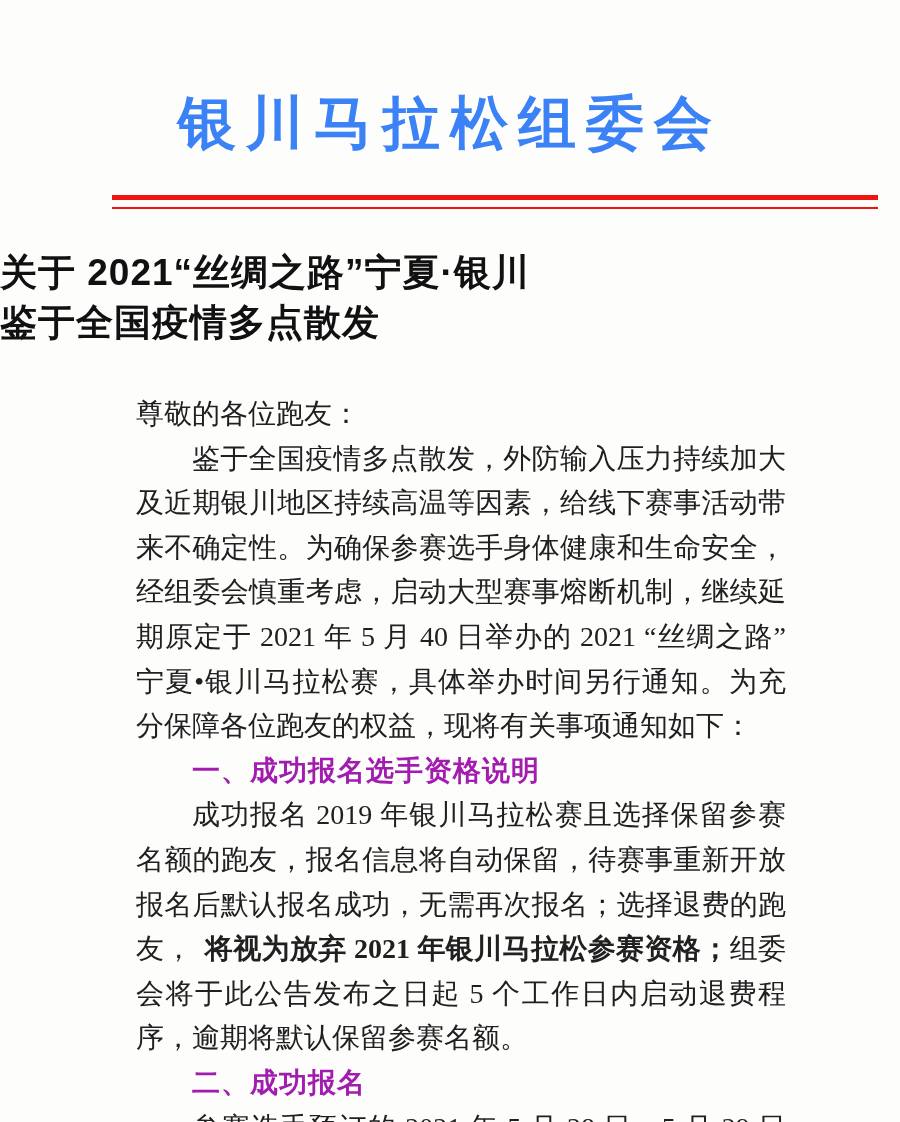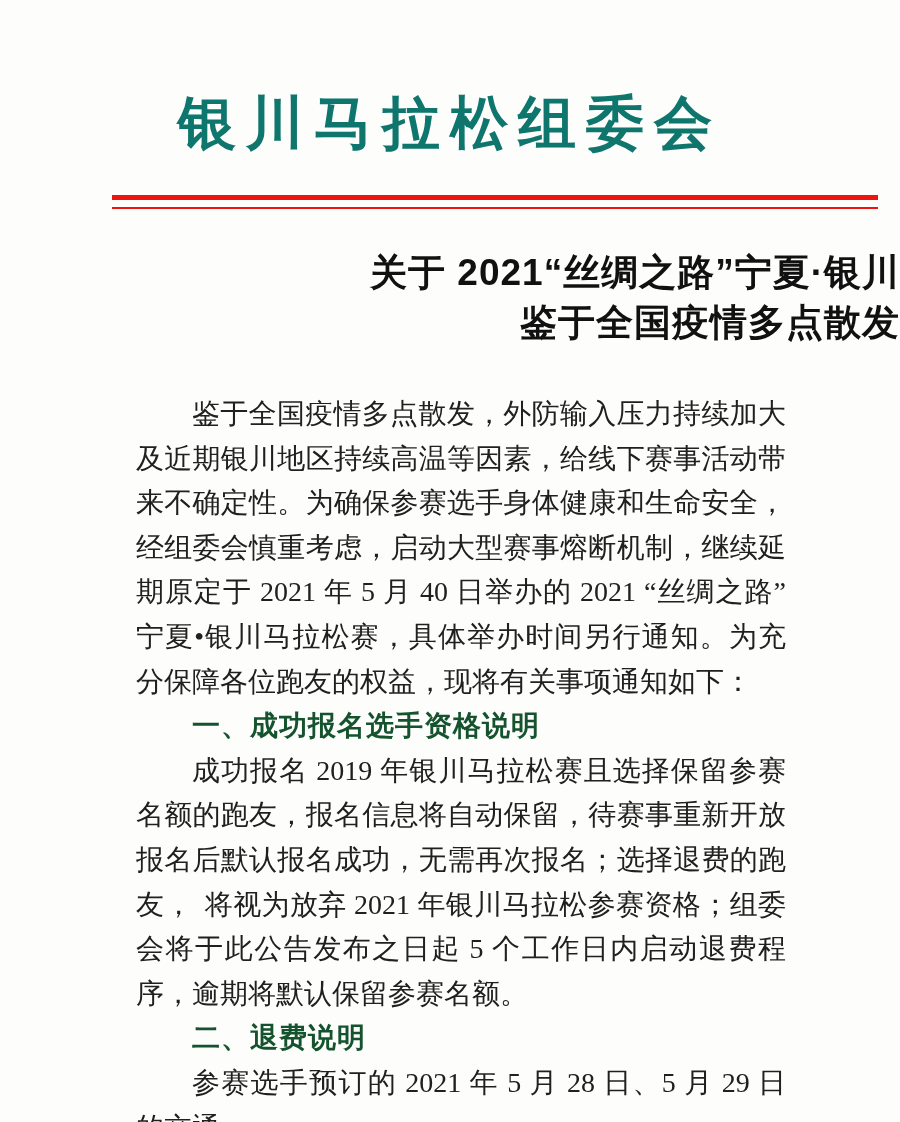--- a/index.html
+++ b/index.html
@@ -23,21 +23,21 @@
     position: absolute;
     top: 88px;
     left: 0;
     width: 100%;
     text-align: center;
     font-family: "Liberation Serif", "DejaVu Serif", serif;
     font-weight: 700;
     font-size: 58px;
     line-height: 72px;
     letter-spacing: 10px;
-    color: #0f766e;
+    color: #3b82f6;
     white-space: nowrap;
   }
 
   .rule-thick {
     position: absolute;
     top: 195px;
     left: 112px;
     width: 766px;
     height: 5px;
     background: #ee1511;
@@ -50,21 +50,21 @@
     height: 2px;
     background: #ee1511;
   }
 
   
   .notice-title {
     position: absolute;
     top: 248px;
     left: 0;
     width: 100%;
-    text-align: right;
+    text-align: left;
     font-family: "Liberation Sans", "DejaVu Sans", sans-serif;
     font-weight: 700;
     font-size: 37px;
     line-height: 50px;
     color: #111111;
     letter-spacing: 1px;
   }
 
   
   .body-text {
@@ -80,51 +80,52 @@
   .body-text p {
     margin: 0;
   }
   .indent {
     text-indent: 2em;
   }
   .section-heading {
     font-family: "Liberation Sans", "DejaVu Sans", sans-serif;
     font-weight: 700;
     text-indent: 2em;
-    color: #14532d;
+    color: #a21caf;
     letter-spacing: 1px;
   }
   .bold-inline {
-    font-weight: 400;
+    font-weight: 700;
     margin-left: 12px;
   }
 </style>
 </head>
 <body>
 
 <div class="page">
 
   <div class="letterhead">银川马拉松组委会</div>
 
   <div class="rule-thick"></div>
   <div class="rule-thin"></div>
 
   <div class="notice-title">
     <div>关于 2021“丝绸之路”宁夏·银川</div>
     <div>鉴于全国疫情多点散发</div>
   </div>
 
   <div class="body-text">
 
+    <p>尊敬的各位跑友：</p>
 
     <p class="indent">鉴于全国疫情多点散发，外防输入压力持续加大及近期银川地区持续高温等因素，给线下赛事活动带来不确定性。为确保参赛选手身体健康和生命安全，经组委会慎重考虑，启动大型赛事熔断机制，继续延期原定于 2021 年 5 月 40 日举办的 2021 “丝绸之路” 宁夏•银川马拉松赛，具体举办时间另行通知。为充分保障各位跑友的权益，现将有关事项通知如下：</p>
 
     <p class="section-heading">一、成功报名选手资格说明</p>
 
     <p class="indent"><span>成功报名 2019 年银川马拉松赛且选择保留参赛名额的跑友，报名信息将自动保留，待赛事重新开放报名后默认报名成功，无需再次报名；选择退费的跑友，</span><span class="bold-inline">将视为放弃 2021 年银川马拉松参赛资格；</span><span>组委会将于此公告发布之日起 5 个工作日内启动退费程序，逾期将默认保留参赛名额。</span></p>
 
-    <p class="section-heading">二、退费说明</p>
+    <p class="section-heading">二、成功报名</p>
 
     <p class="indent">参赛选手预订的 2021 年 5 月 28 日、5 月 29 日的交通、</p>
 
   </div>
 
 </div>
 
 </body></html>

